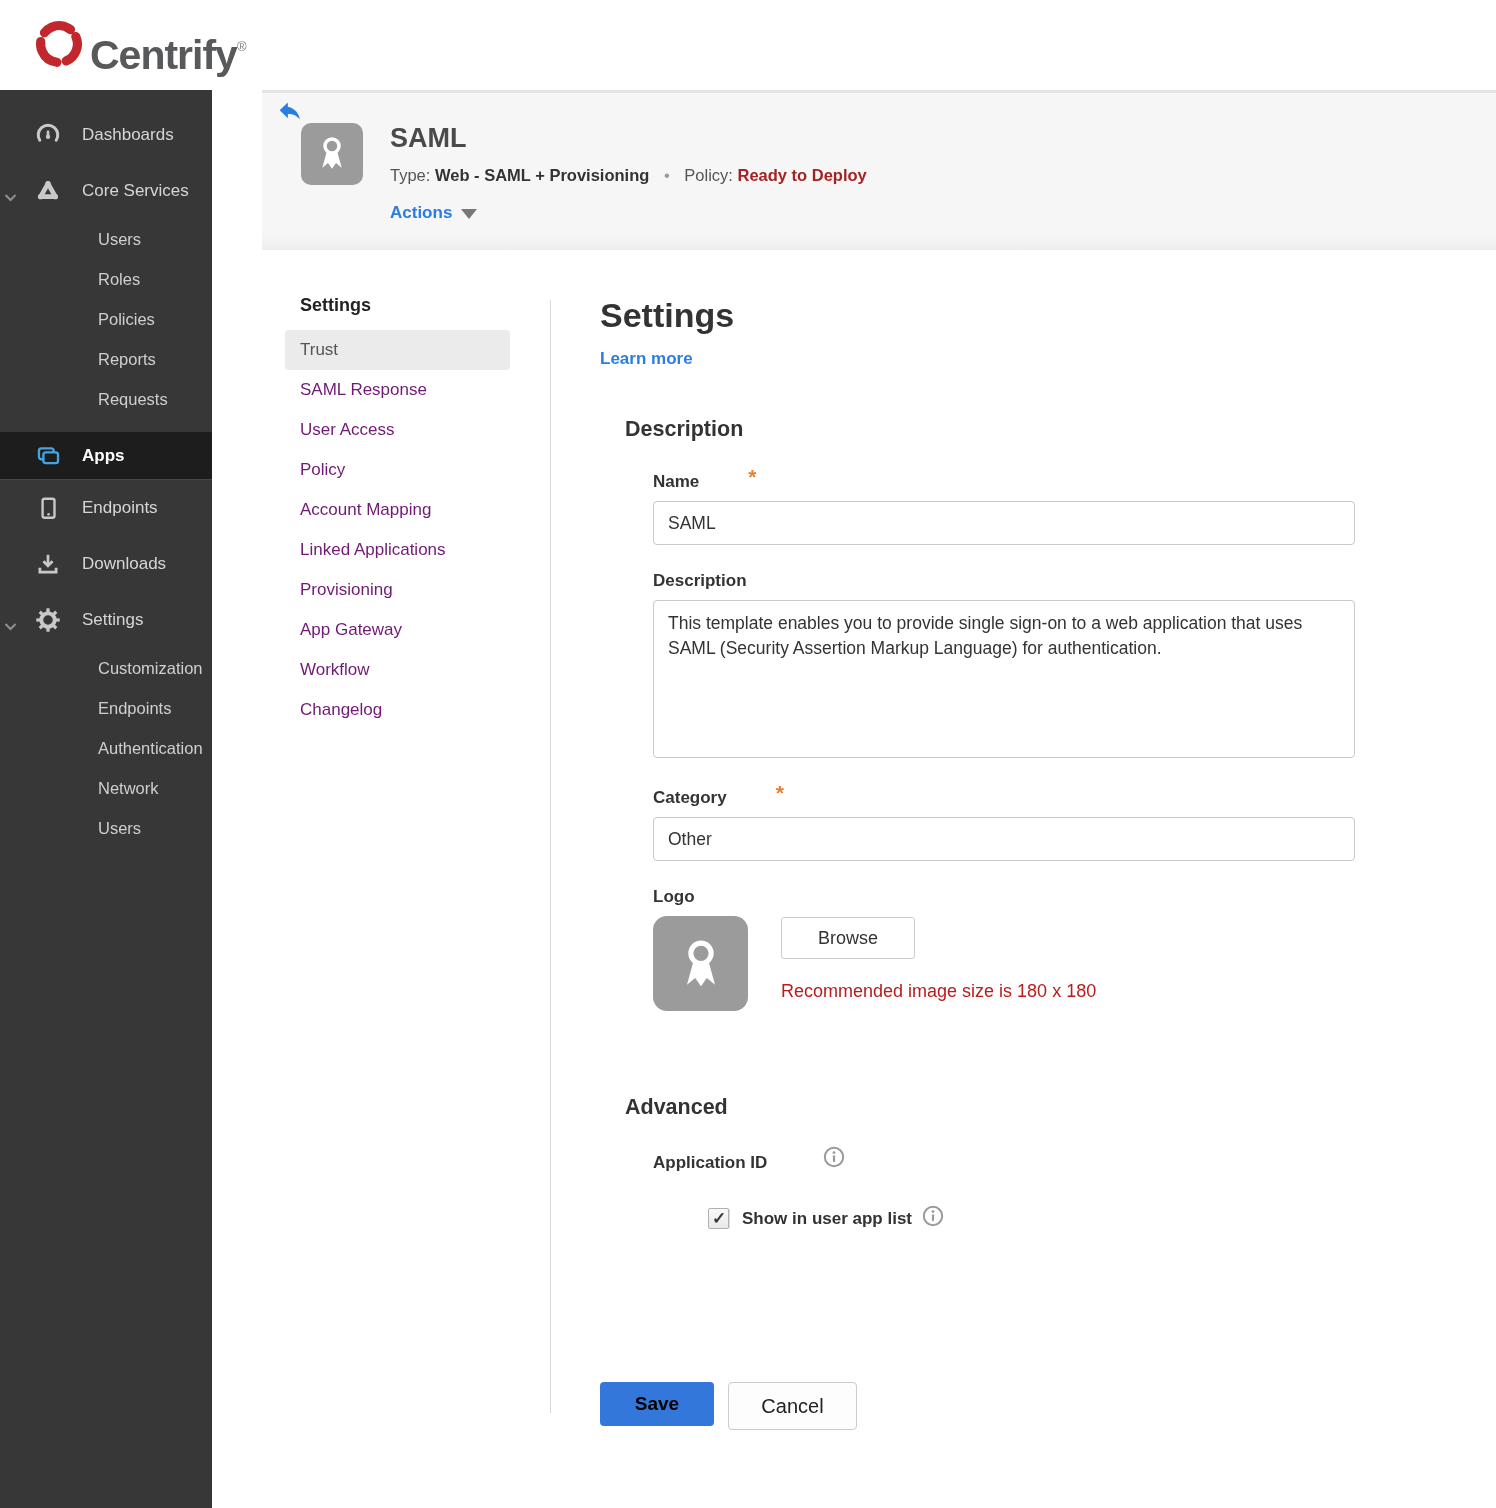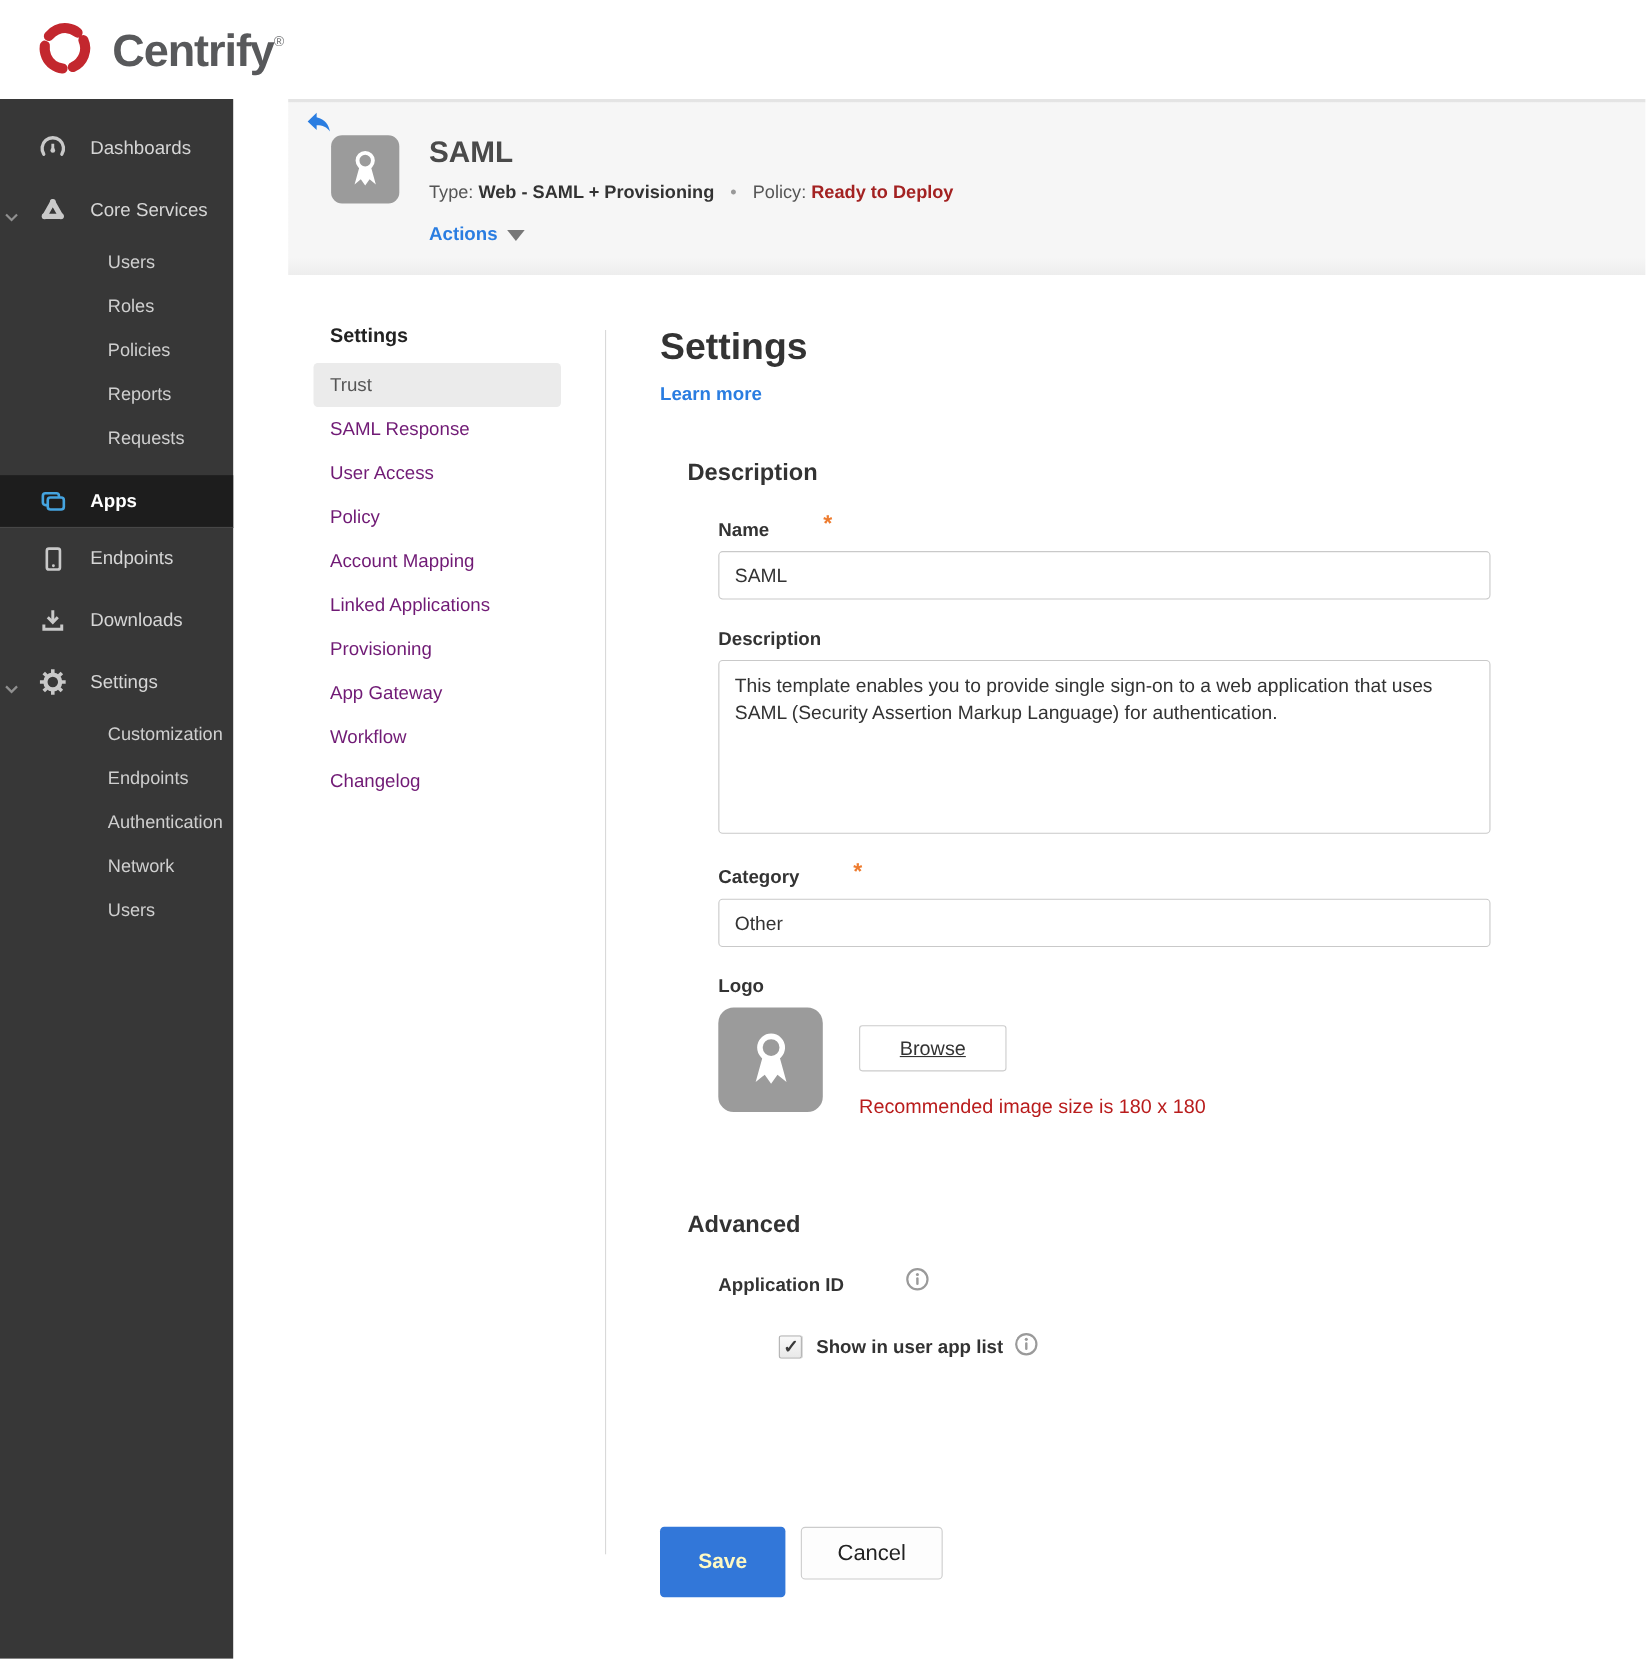--- a/index.html
+++ b/index.html
@@ -6,21 +6,21 @@
   html, body { width: 1496px; height: 1508px; }
   body {
     position: relative;
     font-family: "Liberation Sans", sans-serif;
     background: #ffffff;
     overflow: hidden;
     color: #333;
   }
   
   .topbar { position: absolute; left: 0; top: 0; width: 1496px; height: 90px; background: #fff; }
-  .brand { position: absolute; left: 28px; top: 13px; display: flex; align-items: center; gap: 12px; }
+  .brand { position: absolute; left: 28px; top: 13px; display: flex; align-items: flex-end; }
   .brand-text { font-size: 41px; font-weight: bold; color: #58595b; letter-spacing: -1px; }
   .brand-mark { font-size: 13px; color: #77787a; vertical-align: 18px; font-weight: normal; }
   
   .sidebar { position: absolute; left: 0; top: 90px; width: 212px; bottom: 0; background: #373737; padding-top: 17px; }
   .side-row { position: relative; display: flex; align-items: center; height: 56px; color: #d6d6d6; font-size: 17px; cursor: pointer; }
   .side-row .sicon { width: 28px; margin-left: 34px; display: flex; justify-content: center; align-items: center; color: #c9c9c9; }
   .side-row .slbl { margin-left: 20px; }
   .side-chevron { position: absolute; left: 4px; top: 24px; color: #909090; }
   .side-sub-row { display: flex; align-items: center; height: 40px; padding-left: 98px; font-size: 16.5px; color: #cfcfcf; cursor: pointer; }
   .spacer13 { height: 13px; }
@@ -54,28 +54,28 @@
   .sec-h.adv { margin-top: 84px; }
   .fields { margin-left: 53px; width: 702px; }
   .f-label { margin-top: 26px; font-size: 17px; font-weight: bold; color: #333; display: flex; align-items: flex-end; gap: 42px; }
   .req { color: #ee7c2f; font-size: 21px; font-weight: bold; margin-left: 7px; position: relative; top: -3px; }
   .txt { display: block; width: 702px; height: 44px; margin-top: 9px; border: 1.5px solid #c9c9c9; border-radius: 4px; padding: 0 14px; font-size: 17.5px; color: #333; font-family: "Liberation Sans", sans-serif; background: #fff; }
   textarea.txt { height: 158px; padding: 10px 14px; line-height: 1.45; resize: none; }
   .txt.focused { border: 2px solid #3878dd; height: 46px; }
   .logo-row { display: flex; margin-top: 9px; }
   .logo-tile { width: 95px; height: 95px; background: #9b9b9b; border-radius: 14px; display: flex; align-items: center; justify-content: center; flex: 0 0 auto; }
   .logo-right { margin-left: 33px; }
-  .browse-btn { width: 134px; height: 42px; margin-top: 16px; border: 1.5px solid #ccc; border-radius: 3px; background: #fff; font-size: 18px; color: #333; font-family: "Liberation Sans", sans-serif; cursor: pointer; text-decoration: underline; }
+  .browse-btn { width: 134px; height: 42px; margin-top: 1px; border: 1.5px solid #ccc; border-radius: 3px; background: #fff; font-size: 18px; color: #333; font-family: "Liberation Sans", sans-serif; cursor: pointer; }
   .hint { margin-top: 22px; color: #b91c1c; font-size: 18px; }
   .info-ic { margin-left: 14px; flex: 0 0 auto; cursor: pointer; }
   .check-row { margin-top: 32px; margin-left: 55px; display: flex; align-items: center; font-size: 17px; font-weight: bold; color: #333; }
   .chk { appearance: none; -webkit-appearance: none; width: 21px; height: 21px; border: 1px solid #b0b0b0; border-radius: 2px; background: linear-gradient(#f9f9f9, #e9e9e9); margin-right: 13px; position: relative; cursor: pointer; box-shadow: 1px 0 0 #ddd; }
   .chk:checked::after { content: "\2713"; position: absolute; left: 3px; top: -1px; font-size: 17px; font-weight: bold; color: #3a3a3a; }
   .btn-row { margin-top: 150px; display: flex; gap: 14px; }
-  .save-btn { width: 114px; height: 64px; background: #3277d9; border: none; border-radius: 4px; color: #fef9c3; font-size: 19px; font-weight: bold; font-family: "Liberation Sans", sans-serif; cursor: pointer; }
+  .save-btn { width: 114px; height: 44px; background: #3277d9; border: none; border-radius: 4px; color: #000000; font-size: 19px; font-weight: bold; font-family: "Liberation Sans", sans-serif; cursor: pointer; }
   .cancel-btn { width: 129px; height: 48px; background: #fdfdfd; border: 1.5px solid #ccc; border-radius: 4px; color: #222; font-size: 20px; font-family: "Liberation Sans", sans-serif; cursor: pointer; }
 </style>
 </head>
 <body>
 
 <div class="topbar">
   <div class="brand">
     <span>
       <svg width="62" height="62" viewBox="0 0 64 64">
         <circle cx="32" cy="32" r="19" fill="none" stroke="#c3272e" stroke-width="9.5" stroke-dasharray="30 9.8" stroke-linecap="round" transform="rotate(-24 32 32)"></circle>

